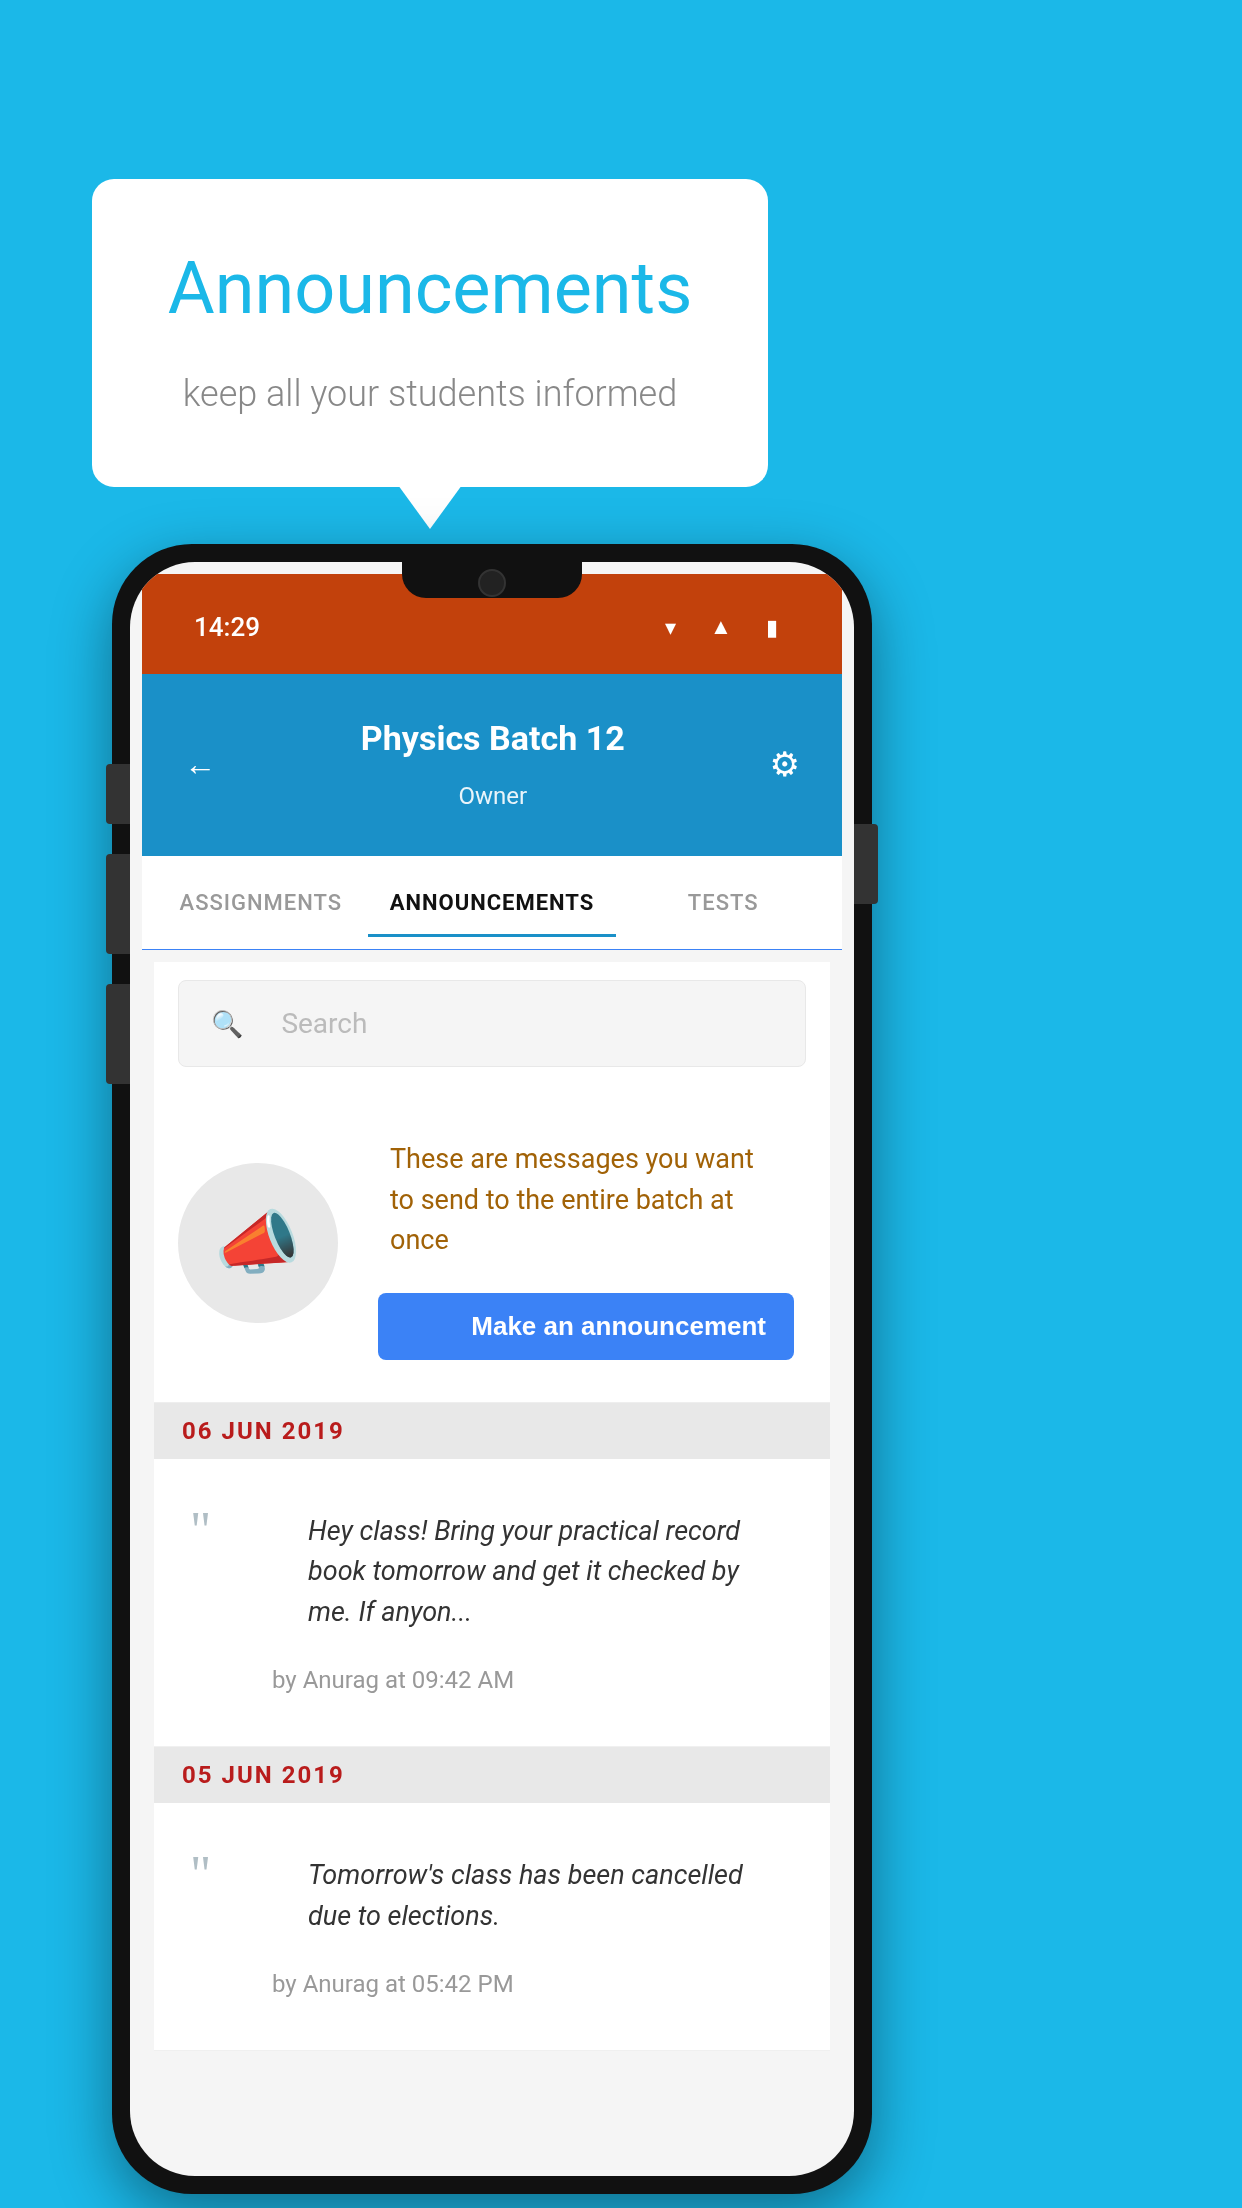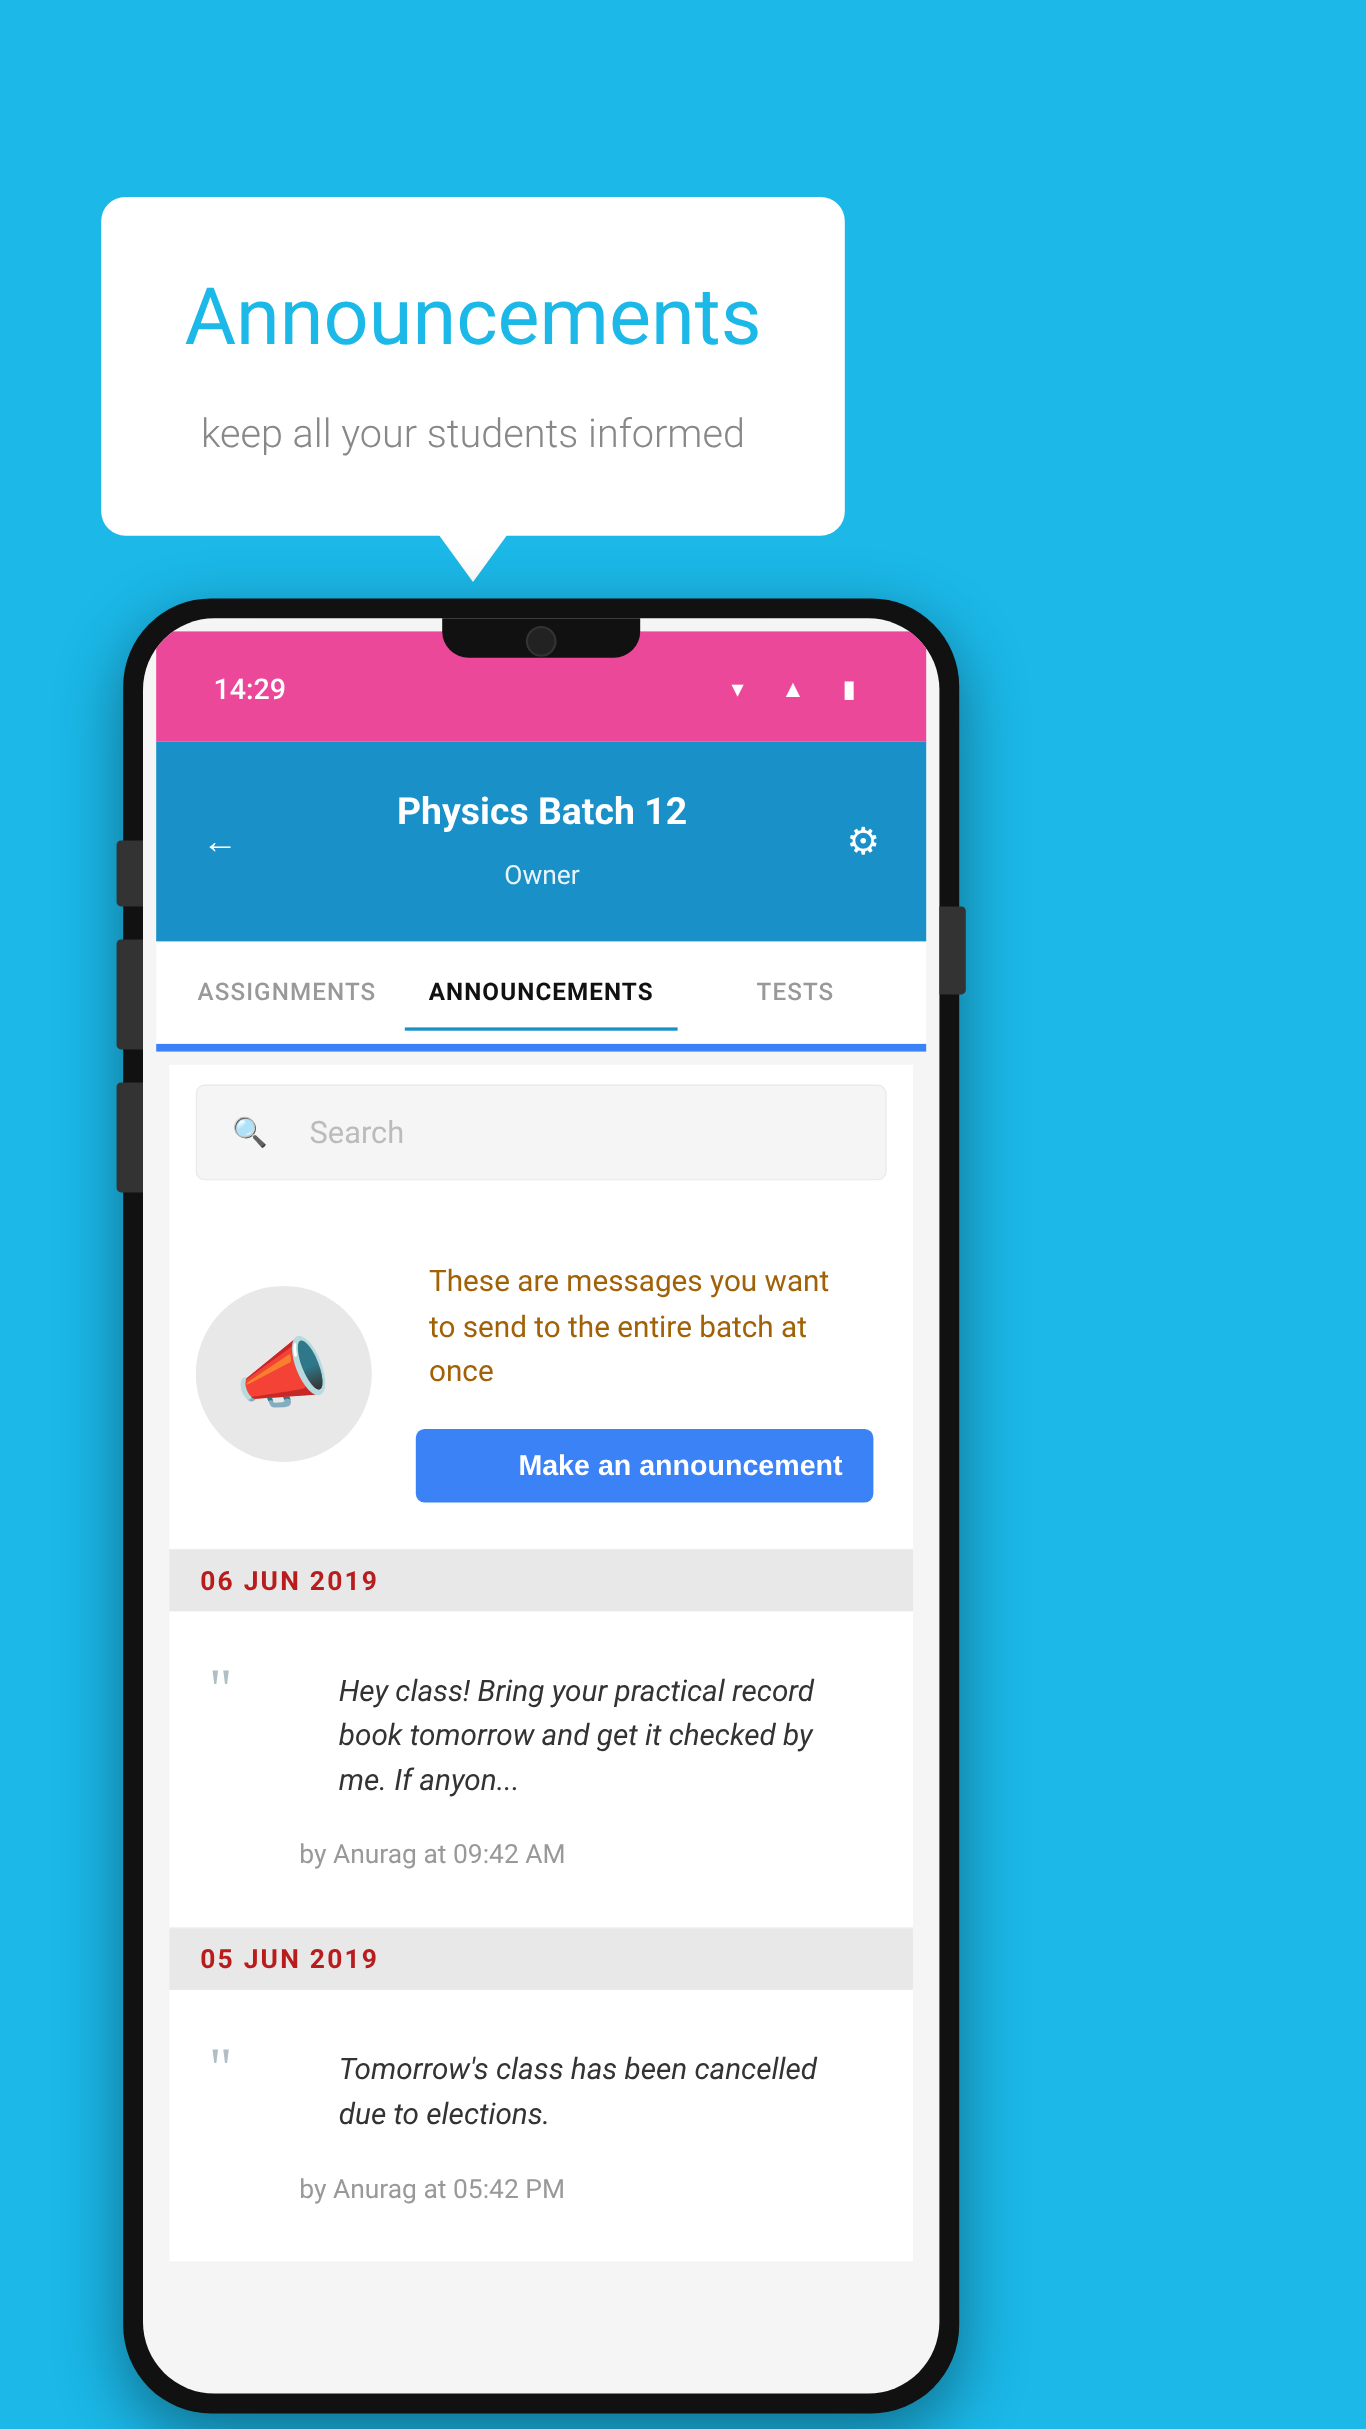--- a/index.html
+++ b/index.html
@@ -104,21 +104,21 @@
       height: 100%;
       background: #f5f5f5;
       border-radius: 65px;
       overflow: hidden;
       display: flex;
       flex-direction: column;
     }
 
     
     .status-bar {
-      background: #ec4899;
+      background: #c2410c;
       padding: 16px 40px 10px;
       display: flex;
       justify-content: space-between;
       align-items: center;
       flex-shrink: 0;
     }
 
     .status-time {
       color: white;
       font-size: 26px;
@@ -171,21 +171,21 @@
 
     .gear-icon {
       color: white;
       font-size: 34px;
     }
 
     
     .tabs-bar {
       background: white;
       display: flex;
-      border-bottom: 7px solid #3b82f6;
+      border-bottom: 1px solid #3b82f6;
       flex-shrink: 0;
     }
 
     .tab-item {
       flex: 1;
       padding: 22px 10px;
       text-align: center;
       font-size: 22px;
       font-weight: 500;
       color: #999;

